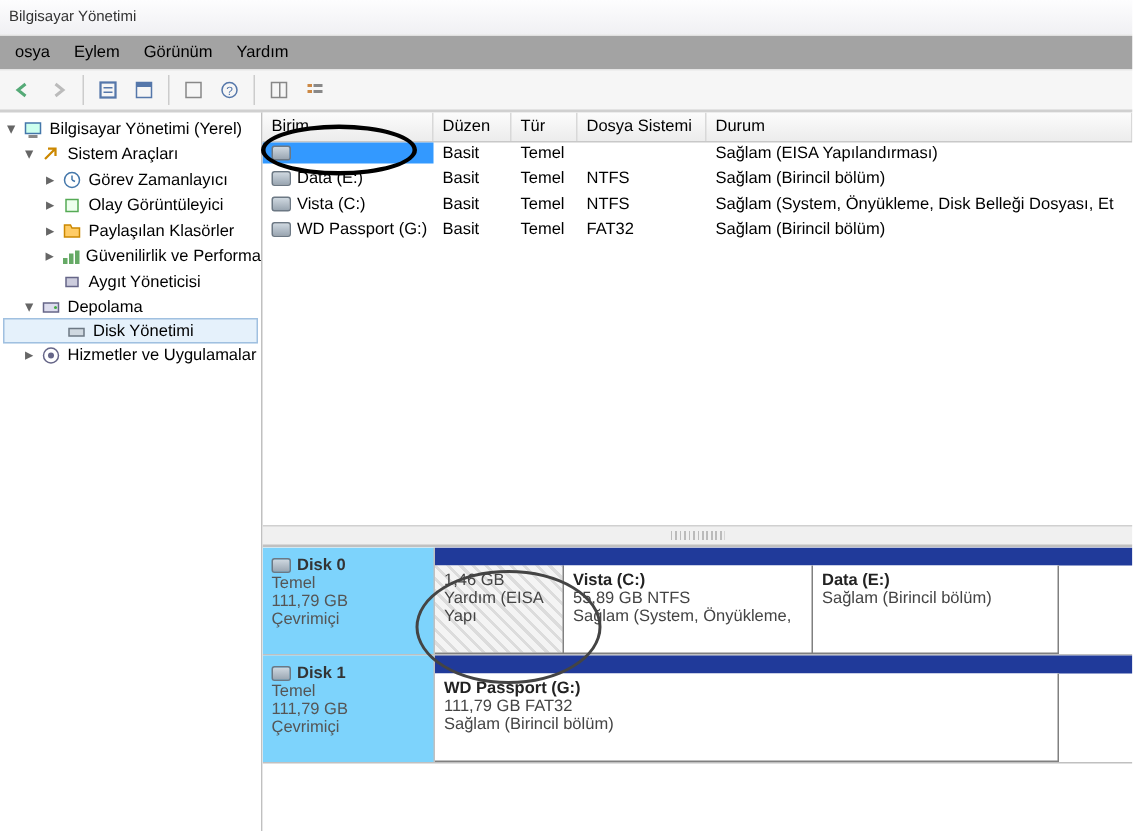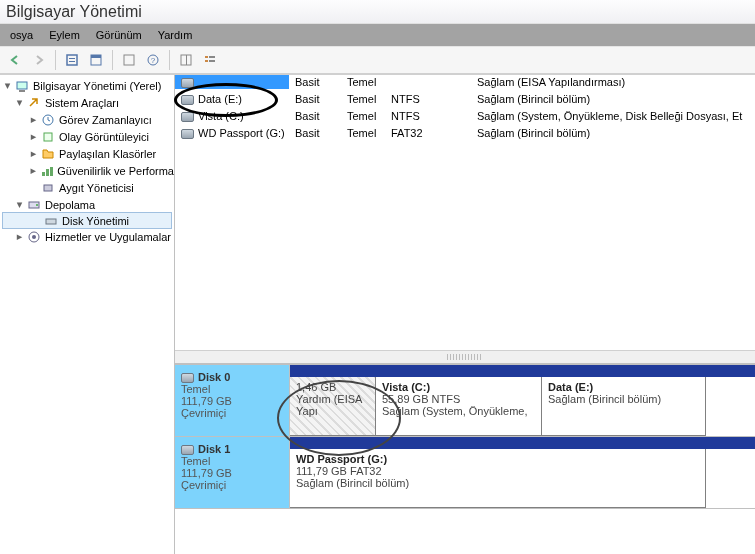--- a/index.html
+++ b/index.html
@@ -13,21 +13,21 @@
     color: #000;
   }
   .titlebar {
     background: linear-gradient(to bottom, #fdfdfe, #f0f0f3);
     height: 24px;
     display: flex;
     align-items: center;
     padding: 0 6px;
     border-bottom: 1px solid #e0e0e0;
   }
-  .titlebar .title { font-size: 16px; color: #333; }
+  .titlebar .title { font-size: 10px; color: #333; }
   .menubar {
     height: 22px;
     display: flex;
     align-items: center;
     padding: 0 2px;
     background: #a3a3a3;
   }
   .menubar .menu-item {
     padding: 3px 8px;
     cursor: default;
@@ -376,20 +376,27 @@
             <circle cx="7" cy="7" r="2" fill="#668"></circle>
           </svg>
         </span>
       <span>Hizmetler ve Uygulamalar</span>
     </div>
   </div>
 
   <div class="right">
 
     <div class="volumes">
+      <div class="vol-head">
+        <div class="col c-birim">Birim</div>
+        <div class="col c-duzen">Düzen</div>
+        <div class="col c-tur">Tür</div>
+        <div class="col c-fs">Dosya Sistemi</div>
+        <div class="col c-durum">Durum</div>
+      </div>
       <div id="vol-body">
           <div class="vol-row selected">
             <div class="col c-birim first"><span class="disk-icon"></span></div>
             <div class="col c-duzen">Basit</div>
             <div class="col c-tur">Temel</div>
             <div class="col c-fs"></div>
             <div class="col c-durum">Sağlam (EISA Yapılandırması)</div>
           </div>
           <div class="vol-row">
             <div class="col c-birim first"><span class="disk-icon"></span>Data (E:)</div>

